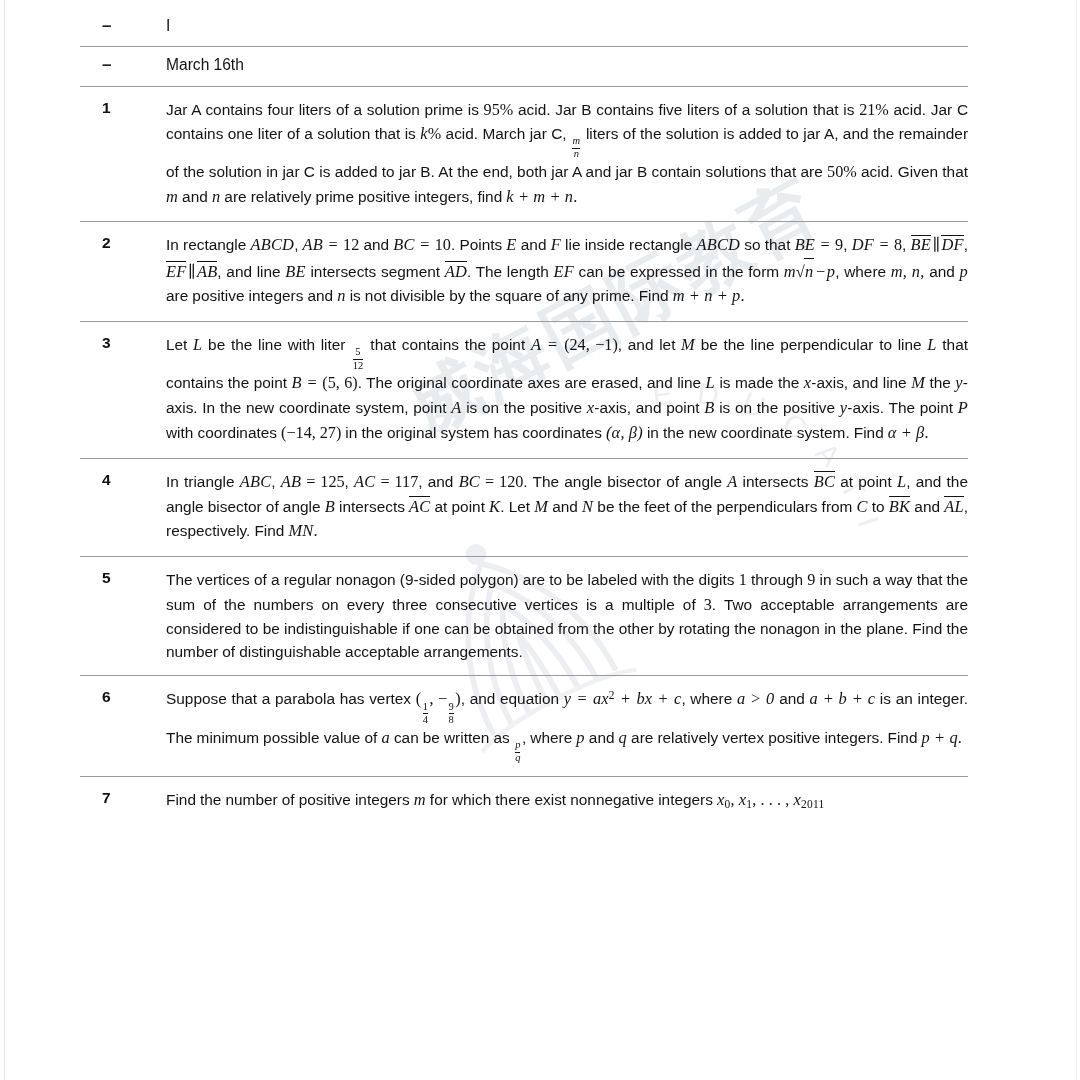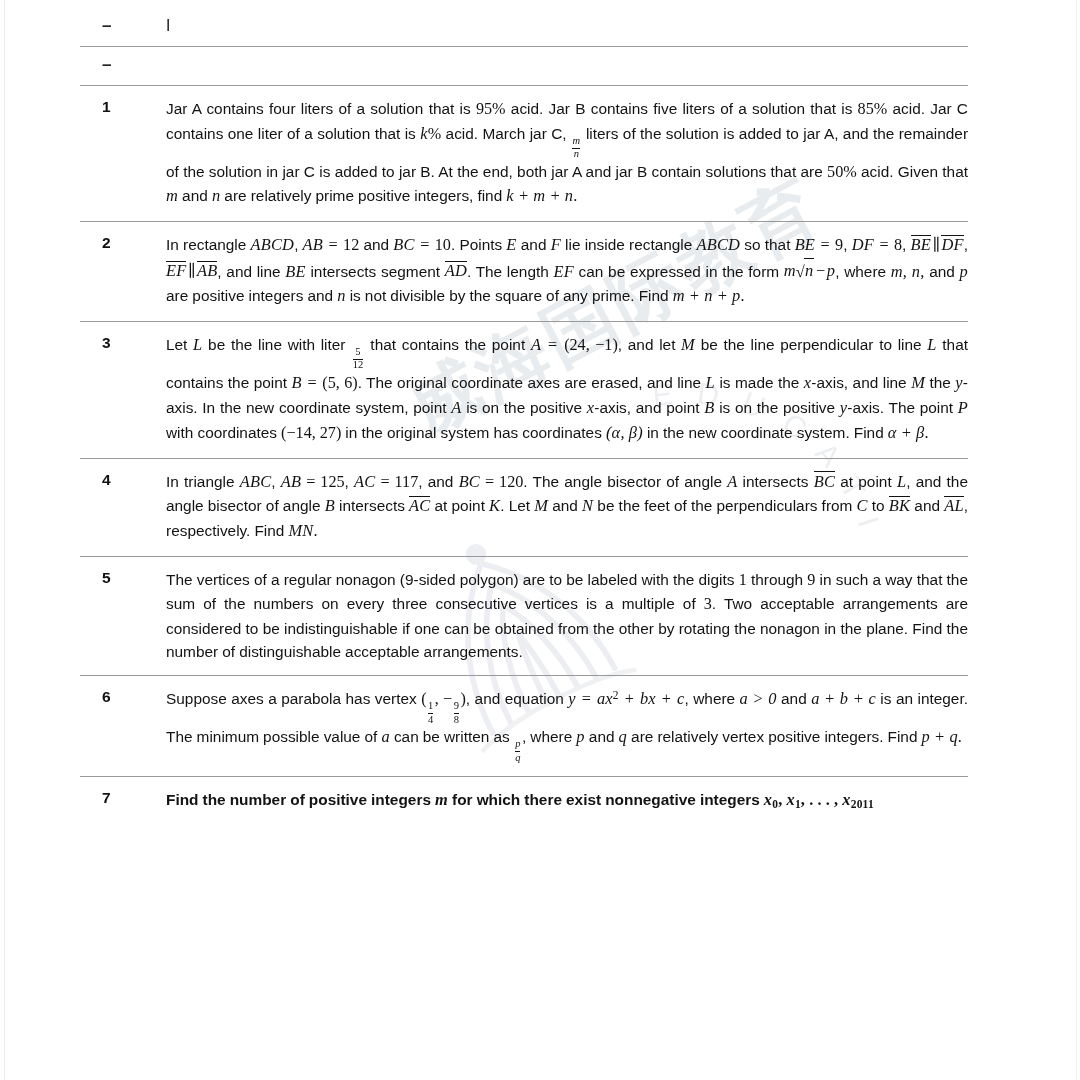--- a/index.html
+++ b/index.html
@@ -124,21 +124,21 @@
   }
   .body {
     flex: 1 1 auto;
     font-size: 15.4px;
     line-height: 1.51;
     color: #131313;
     text-align: justify;
     text-justify: inter-word;
     word-spacing: -0.2px;
   }
-  .body.short { text-align: left; font-weight: bold; }
+  .body.short { text-align: left; }
 
   
   .hdr-row .body {
     font-size: 15.6px;
     line-height: 1.3;
     text-align: left;
   }
 
   
   .sp-top-1 { height: 8px; }
@@ -263,29 +263,30 @@
       <div class="num dash">–</div>
       <div class="body">I</div>
     </div>
   </div>
 
   <div class="rule"></div>
 
   <div class="entry">
     <div class="row hdr-row sp-hdr">
       <div class="num dash">–</div>
+      <div class="body">March 16th</div>
     </div>
   </div>
 
   <div class="rule"></div>
 
   <div class="entry">
     <div class="row sp-prob">
       <div class="num">1</div>
-      <div class="body"><span>Jar A contains four liters of a solution that is </span><span class="mr">95%</span><span> acid. Jar B contains five liters of a solution that is </span><span class="mr">85%</span><span> acid. Jar C contains one liter of a solution that is </span><span class="m">k</span><span class="mr">%</span><span> acid. March jar C, </span><span class="frac">
+      <div class="body"><span>Jar A contains four liters of a solution prime is </span><span class="mr">95%</span><span> acid. Jar B contains five liters of a solution that is </span><span class="mr">21%</span><span> acid. Jar C contains one liter of a solution that is </span><span class="m">k</span><span class="mr">%</span><span> acid. March jar C, </span><span class="frac">
             <span class="numr">m</span>
             <span class="den">n</span>
           </span><span> liters of the solution is added to jar A, and the remainder of the solution in jar C is added to jar B. At the end, both jar A and jar B contain solutions that are </span><span class="mr">50%</span><span> acid. Given that </span><span class="m">m</span><span> and </span><span class="m">n</span><span> are relatively prime positive integers, find </span><span class="m nowrap">k + m + n</span><span class="mr">.</span></div>
     </div>
   </div>
 
   <div class="rule"></div>
 
   <div class="entry">
     <div class="row sp-prob">
@@ -322,21 +323,21 @@
       <div class="num">5</div>
       <div class="body"><span>The vertices of a regular nonagon (9-sided polygon) are to be labeled with the digits </span><span class="mr">1</span><span> through </span><span class="mr">9</span><span> in such a way that the sum of the numbers on every three consecutive vertices is a multiple of </span><span class="mr">3</span><span>. Two acceptable arrangements are considered to be indistinguishable if one can be obtained from the other by rotating the nonagon in the plane. Find the number of distinguishable acceptable arrangements.</span></div>
     </div>
   </div>
 
   <div class="rule"></div>
 
   <div class="entry">
     <div class="row sp-prob">
       <div class="num">6</div>
-      <div class="body"><span>Suppose axes a parabola has vertex </span><span class="mr nowrap">(<span class="frac upr">
+      <div class="body"><span>Suppose that a parabola has vertex </span><span class="mr nowrap">(<span class="frac upr">
               <span class="numr">1</span>
               <span class="den">4</span>
             </span>, −<span class="frac upr">
               <span class="numr">9</span>
               <span class="den">8</span>
             </span>)</span><span>, and equation </span><span class="m nowrap"><span>y</span><span class="op"> = </span><span>a</span><span>x</span><span class="sup">2</span><span class="op"> + </span><span>b</span><span>x</span><span class="op"> + </span><span>c</span></span><span>, where </span><span class="m nowrap">a &gt; 0</span><span> and </span><span class="m nowrap">a + b + c</span><span> is an integer. The minimum possible value of </span><span class="m">a</span><span> can be written as </span><span class="frac">
             <span class="numr">p</span>
             <span class="den">q</span>
           </span><span>, where </span><span class="m">p</span><span> and </span><span class="m">q</span><span> are relatively vertex positive integers. Find </span><span class="m nowrap">p + q</span><span class="mr">.</span></div>
     </div>

